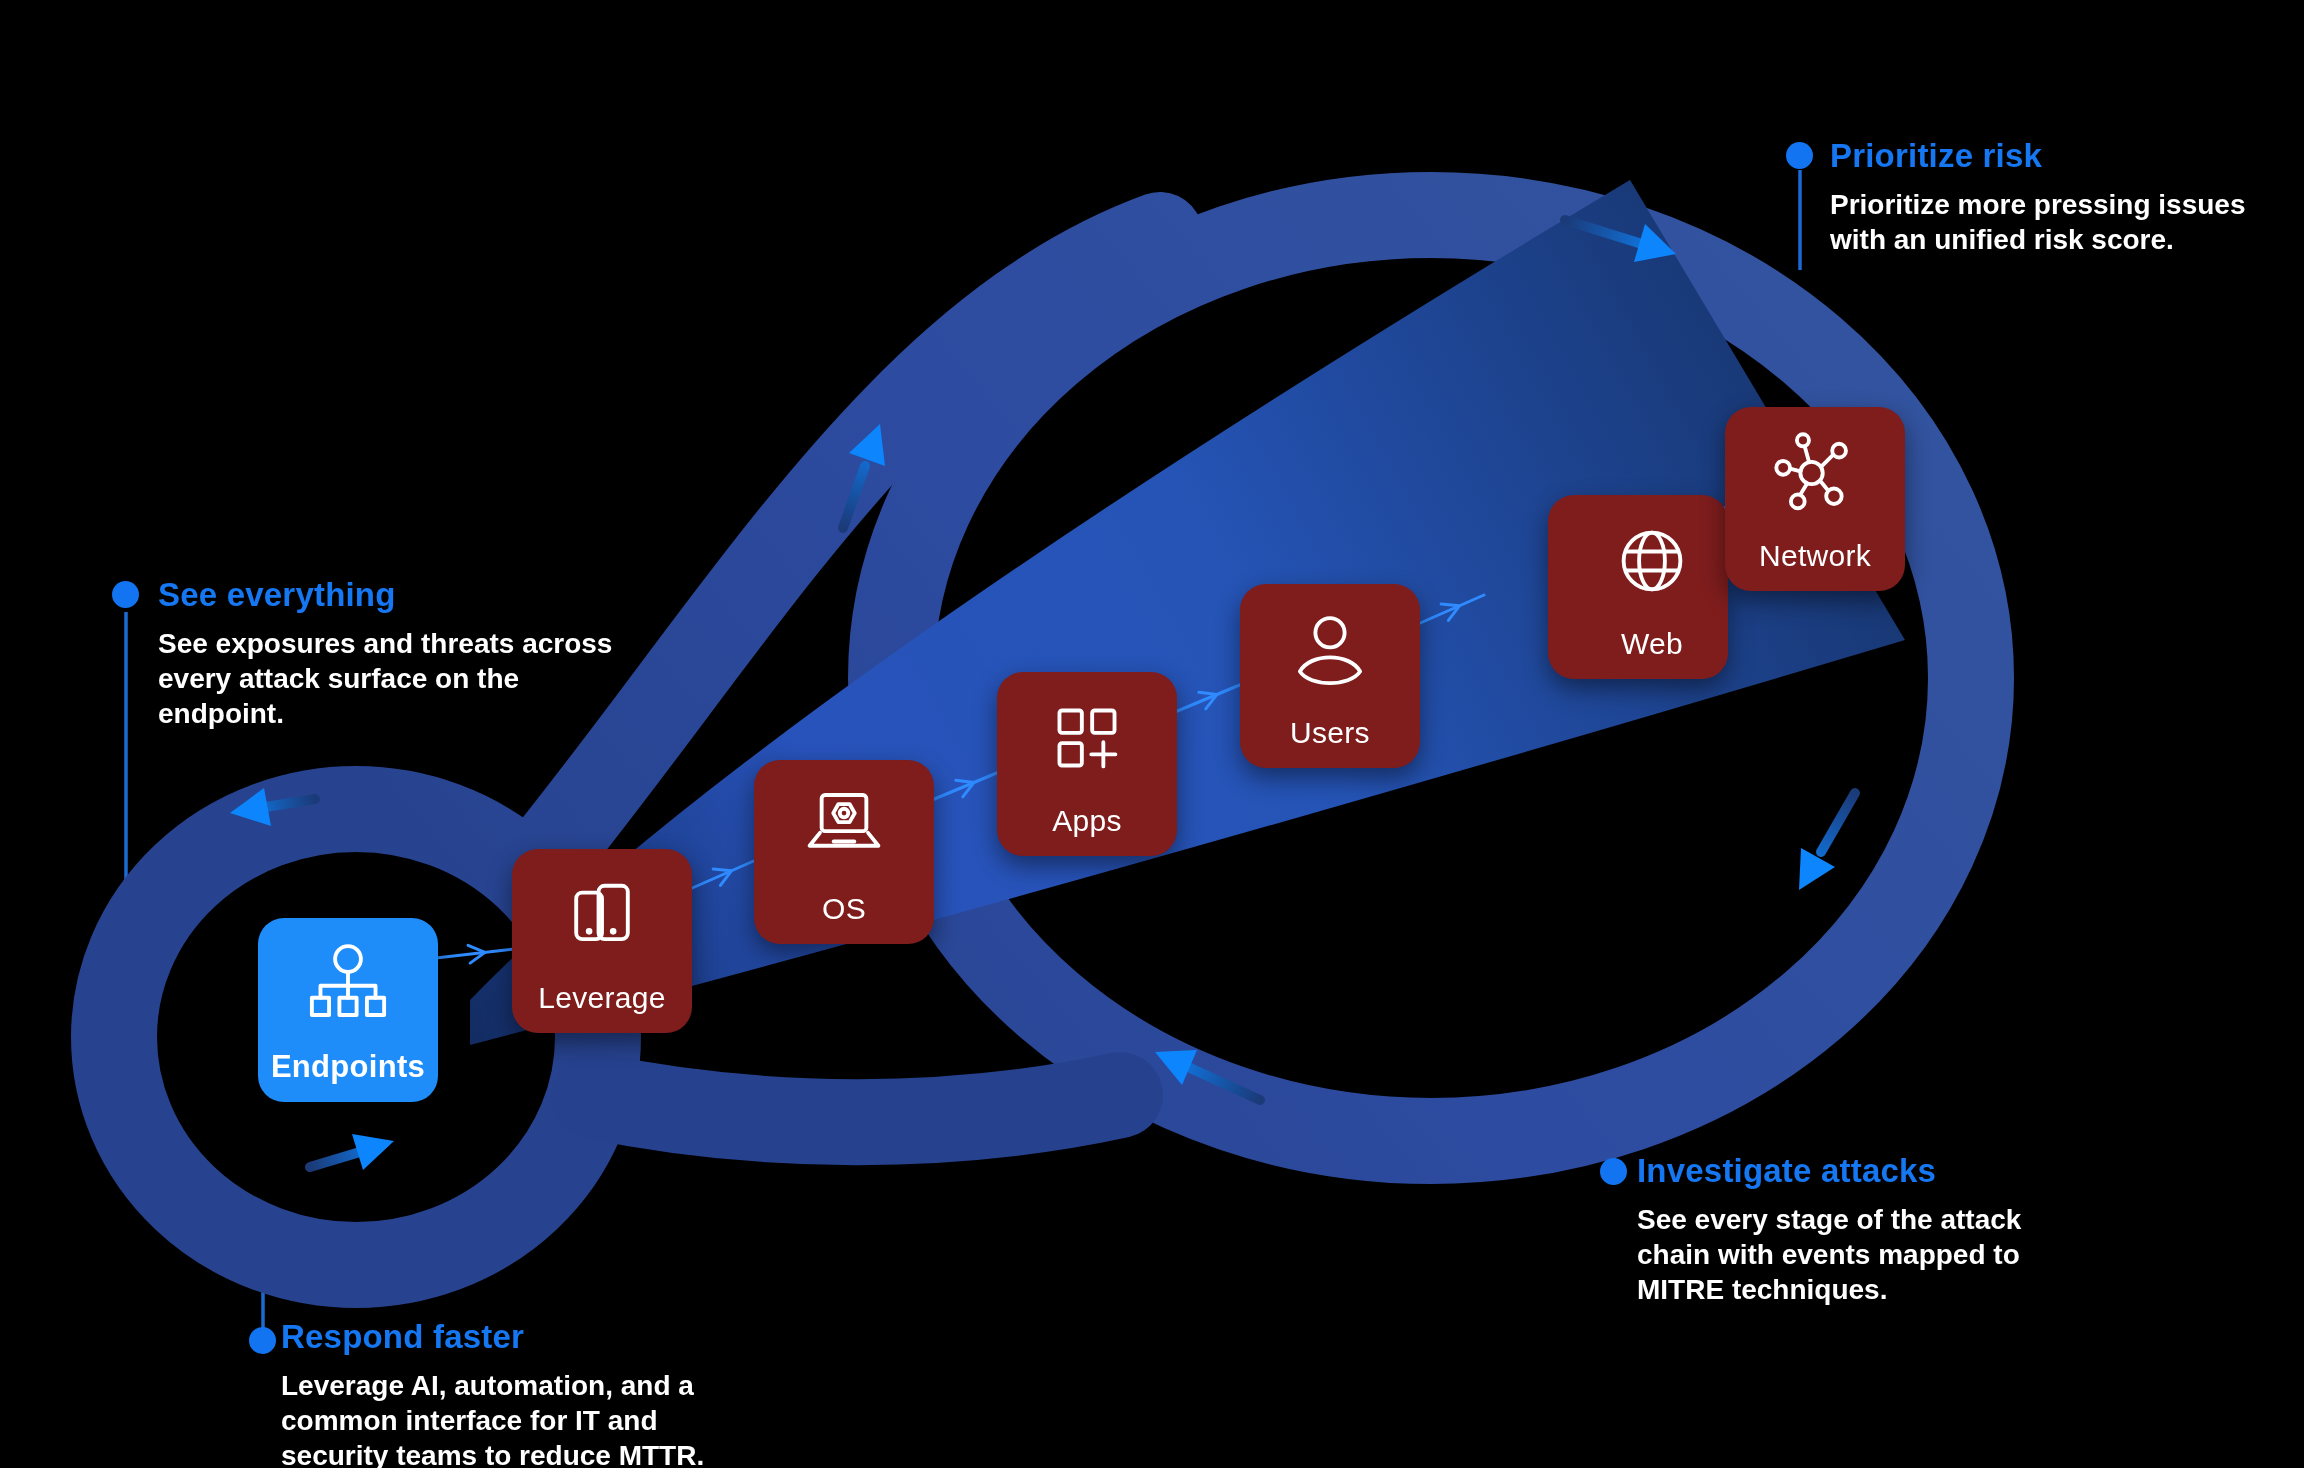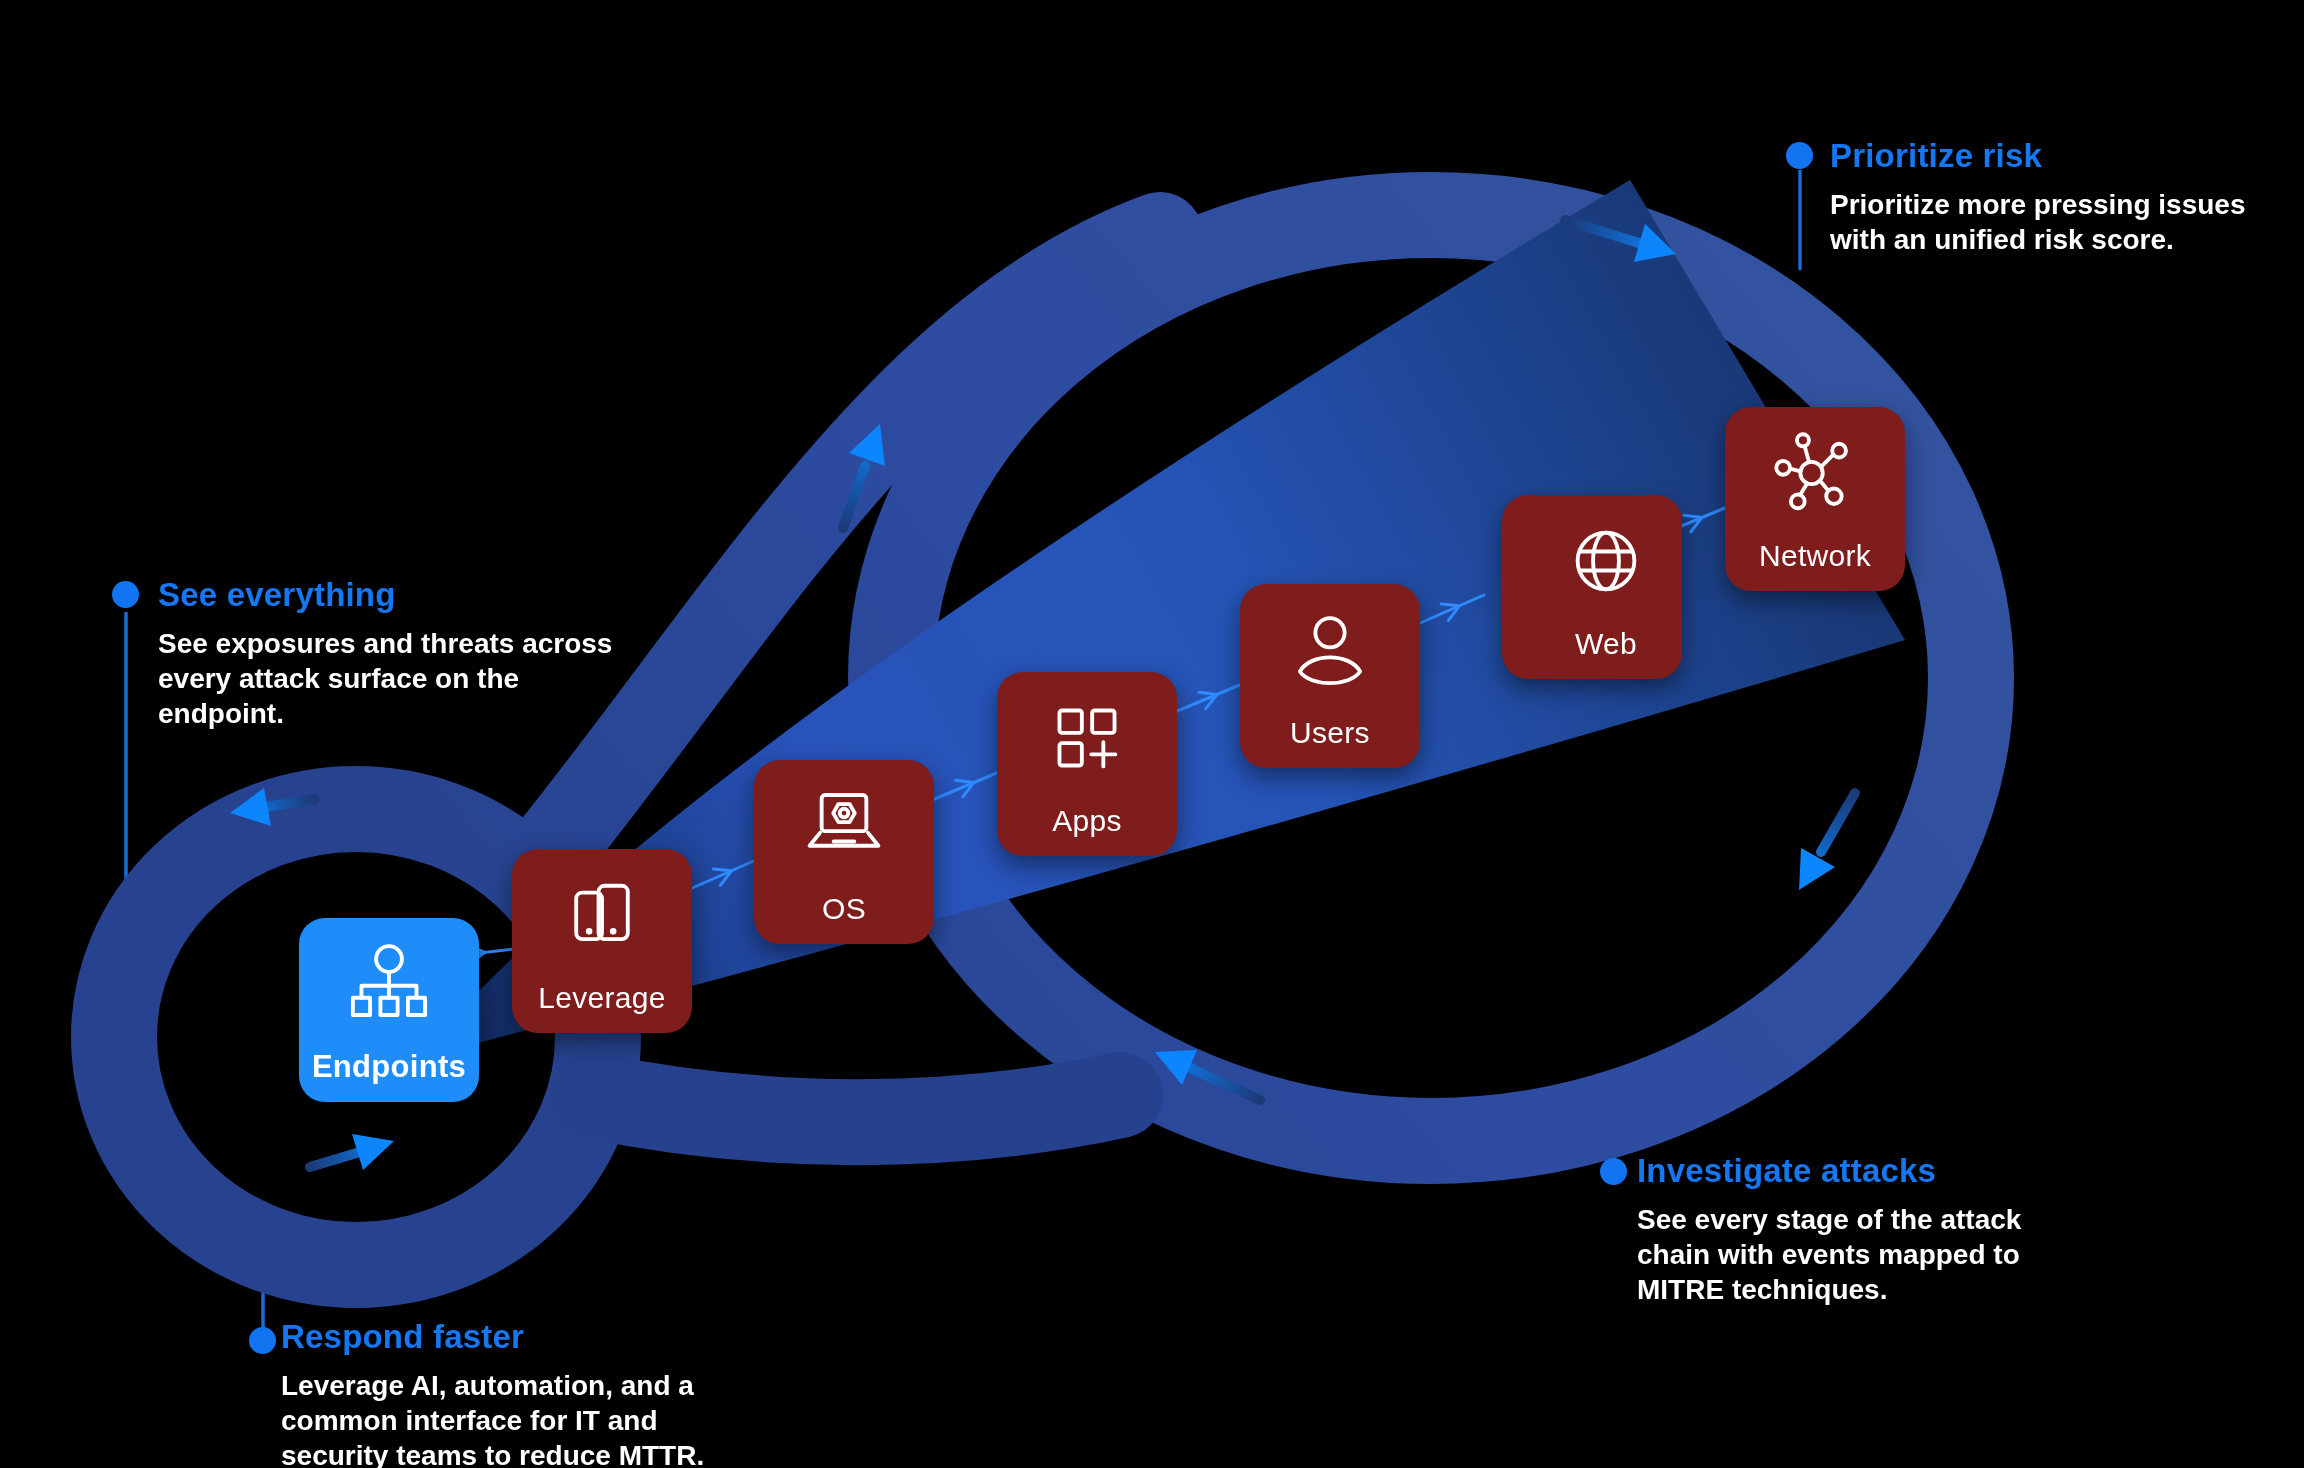--- a/index.html
+++ b/index.html
@@ -144,21 +144,21 @@
       </g>
       <g>
         <line x1="1660" y1="535" x2="1727" y2="507"></line>
         <g transform="translate(1700.2,518.2) rotate(-22.7)">
             <path d="M-14,-9 L2,0 L-14,9"></path>
           </g>
       </g>
     </g>
   </svg>
 
-  <div class="card highlight" style="left:258px;top:918px;margin-left:41px;">
+  <div class="card highlight" style="left:258px;top:918px;">
     <div class="icon">
       <svg viewBox="0 0 100 100" stroke-width="5">
         <circle cx="50" cy="21" r="15"></circle>
         <path d="M50 36 V52 M18 66 V52 H82 V66 M50 52 V66"></path>
         <rect x="8" y="66" width="20" height="20"></rect>
         <rect x="40" y="66" width="20" height="20"></rect>
         <rect x="72" y="66" width="20" height="20"></rect>
       </svg>
     </div>
     <div class="label">Endpoints</div>
@@ -204,21 +204,21 @@
   <div class="card" style="left:1240px;top:584px;">
     <div class="icon">
       <svg viewBox="0 0 100 100" stroke-width="4.5">
         <circle cx="50" cy="30" r="17"></circle>
         <path d="M15 75 C 27 53 73 53 85 75 C 73 93 27 93 15 75 Z"></path>
       </svg>
     </div>
     <div class="label">Users</div>
   </div>
 
-  <div class="card" style="left:1502px;top:495px;padding-left:28px;">
+  <div class="card" style="left:1548px;top:495px;padding-left:28px;">
     <div class="icon">
       <svg viewBox="0 0 100 100" stroke-width="4">
         <circle cx="50" cy="50" r="33"></circle>
         <ellipse cx="50" cy="50" rx="15" ry="33"></ellipse>
         <path d="M20 39 H80 M20 61 H80"></path>
       </svg>
     </div>
     <div class="label">Web</div>
   </div>
 

